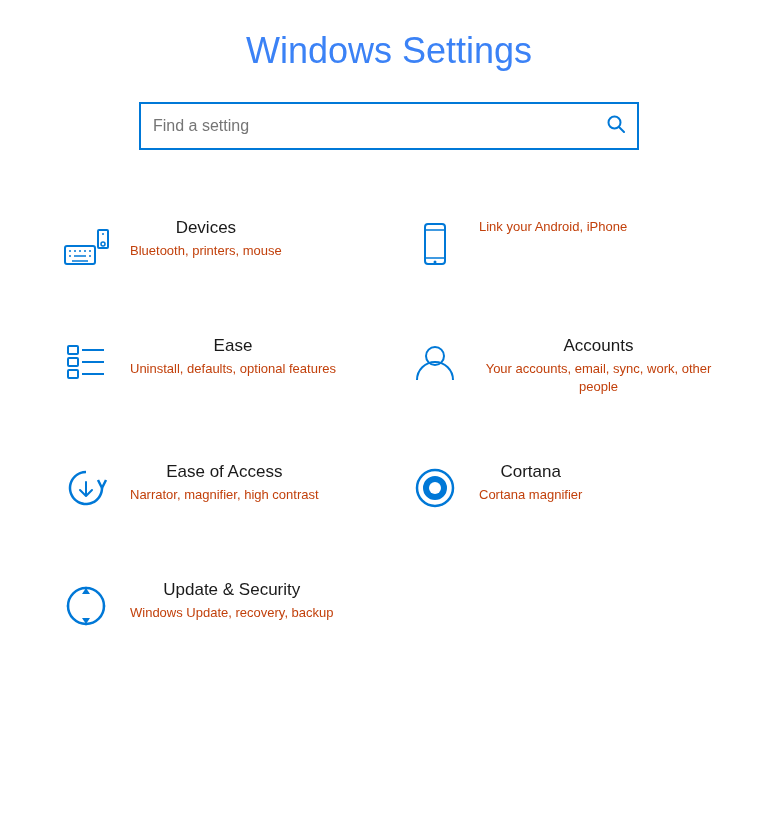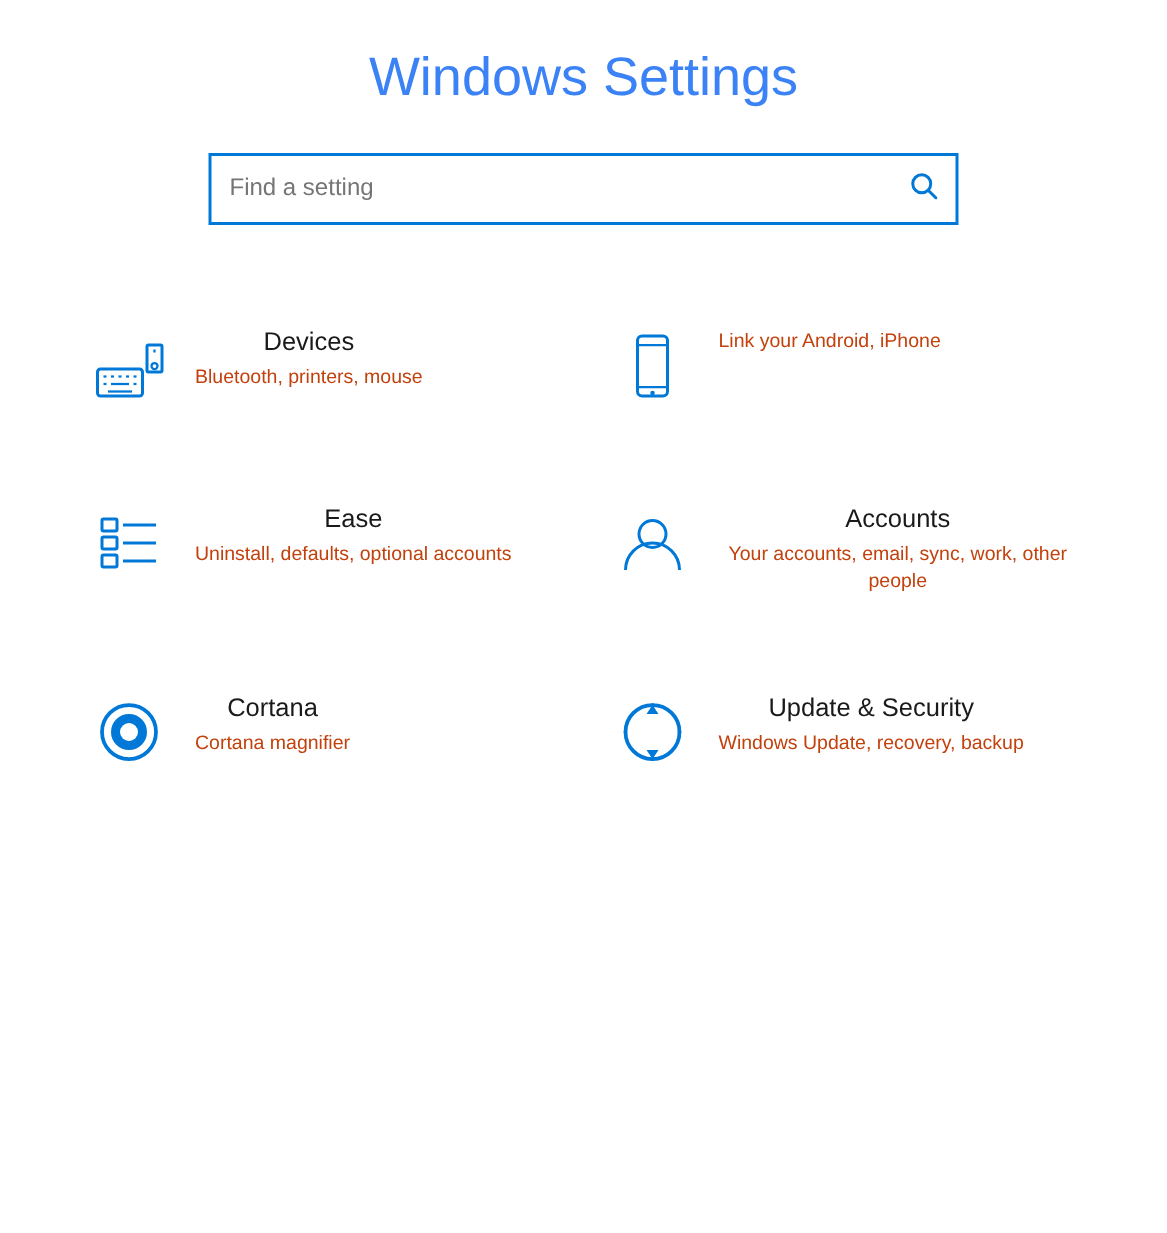--- a/index.html
+++ b/index.html
@@ -172,37 +172,53 @@
         <rect x="6" y="8" width="10" height="8" rx="1" stroke="#0078d7" stroke-width="2" fill="none"></rect>
         <rect x="6" y="20" width="10" height="8" rx="1" stroke="#0078d7" stroke-width="2" fill="none"></rect>
         <rect x="6" y="32" width="10" height="8" rx="1" stroke="#0078d7" stroke-width="2" fill="none"></rect>
         <line x1="20" y1="12" x2="42" y2="12" stroke="#0078d7" stroke-width="2"></line>
         <line x1="20" y1="24" x2="42" y2="24" stroke="#0078d7" stroke-width="2"></line>
         <line x1="20" y1="36" x2="42" y2="36" stroke="#0078d7" stroke-width="2"></line>
       </svg>
     </div>
     <div class="setting-text">
       <span class="setting-name">Ease</span>
-      <span class="setting-desc">Uninstall, defaults, optional accounts</span>
+      <span class="setting-desc">Uninstall, defaults, optional features</span>
     </div>
   </div>
 
   <div class="setting-item">
     <div class="setting-icon">
       <svg viewBox="0 0 48 48" fill="none" xmlns="http://www.w3.org/2000/svg">
         <circle cx="24" cy="18" r="9" stroke="#0078d7" stroke-width="2" fill="none"></circle>
         <path d="M6 42c0-9.941 8.059-18 18-18s18 8.059 18 18" stroke="#0078d7" stroke-width="2" fill="none"></path>
       </svg>
     </div>
     <div class="setting-text">
       <span class="setting-name">Accounts</span>
       <span class="setting-desc">Your accounts, email, sync, work, other people</span>
     </div>
   </div>
 
+  <div class="setting-item">
+    <div class="setting-icon">
+      <svg viewBox="0 0 48 48" fill="none" xmlns="http://www.w3.org/2000/svg">
+
+        <path d="M24 8 A16 16 0 1 0 40 24" stroke="#0078d7" stroke-width="2.5" fill="none" stroke-dasharray="3 0"></path>
+
+        <path d="M36 16 L40 24 L44 16" stroke="#0078d7" stroke-width="2.5" fill="none" stroke-linejoin="round"></path>
+
+        <path d="M24 18 L24 30 M18 26 L24 32 L30 26" stroke="#0078d7" stroke-width="2" fill="none" stroke-linejoin="round" stroke-linecap="round"></path>
+      </svg>
+    </div>
+    <div class="setting-text">
+      <span class="setting-name">Ease of Access</span>
+      <span class="setting-desc">Narrator, magnifier, high contrast</span>
+    </div>
+  </div>
 
   <div class="setting-item">
     <div class="setting-icon">
       <svg viewBox="0 0 48 48" fill="none" xmlns="http://www.w3.org/2000/svg">
         <circle cx="24" cy="24" r="18" stroke="#0078d7" stroke-width="2.5" fill="none"></circle>
         <circle cx="24" cy="24" r="11" stroke="#0078d7" stroke-width="2" fill="#0078d7"></circle>
         <circle cx="24" cy="24" r="6" fill="white"></circle>
       </svg>
     </div>
     <div class="setting-text">

